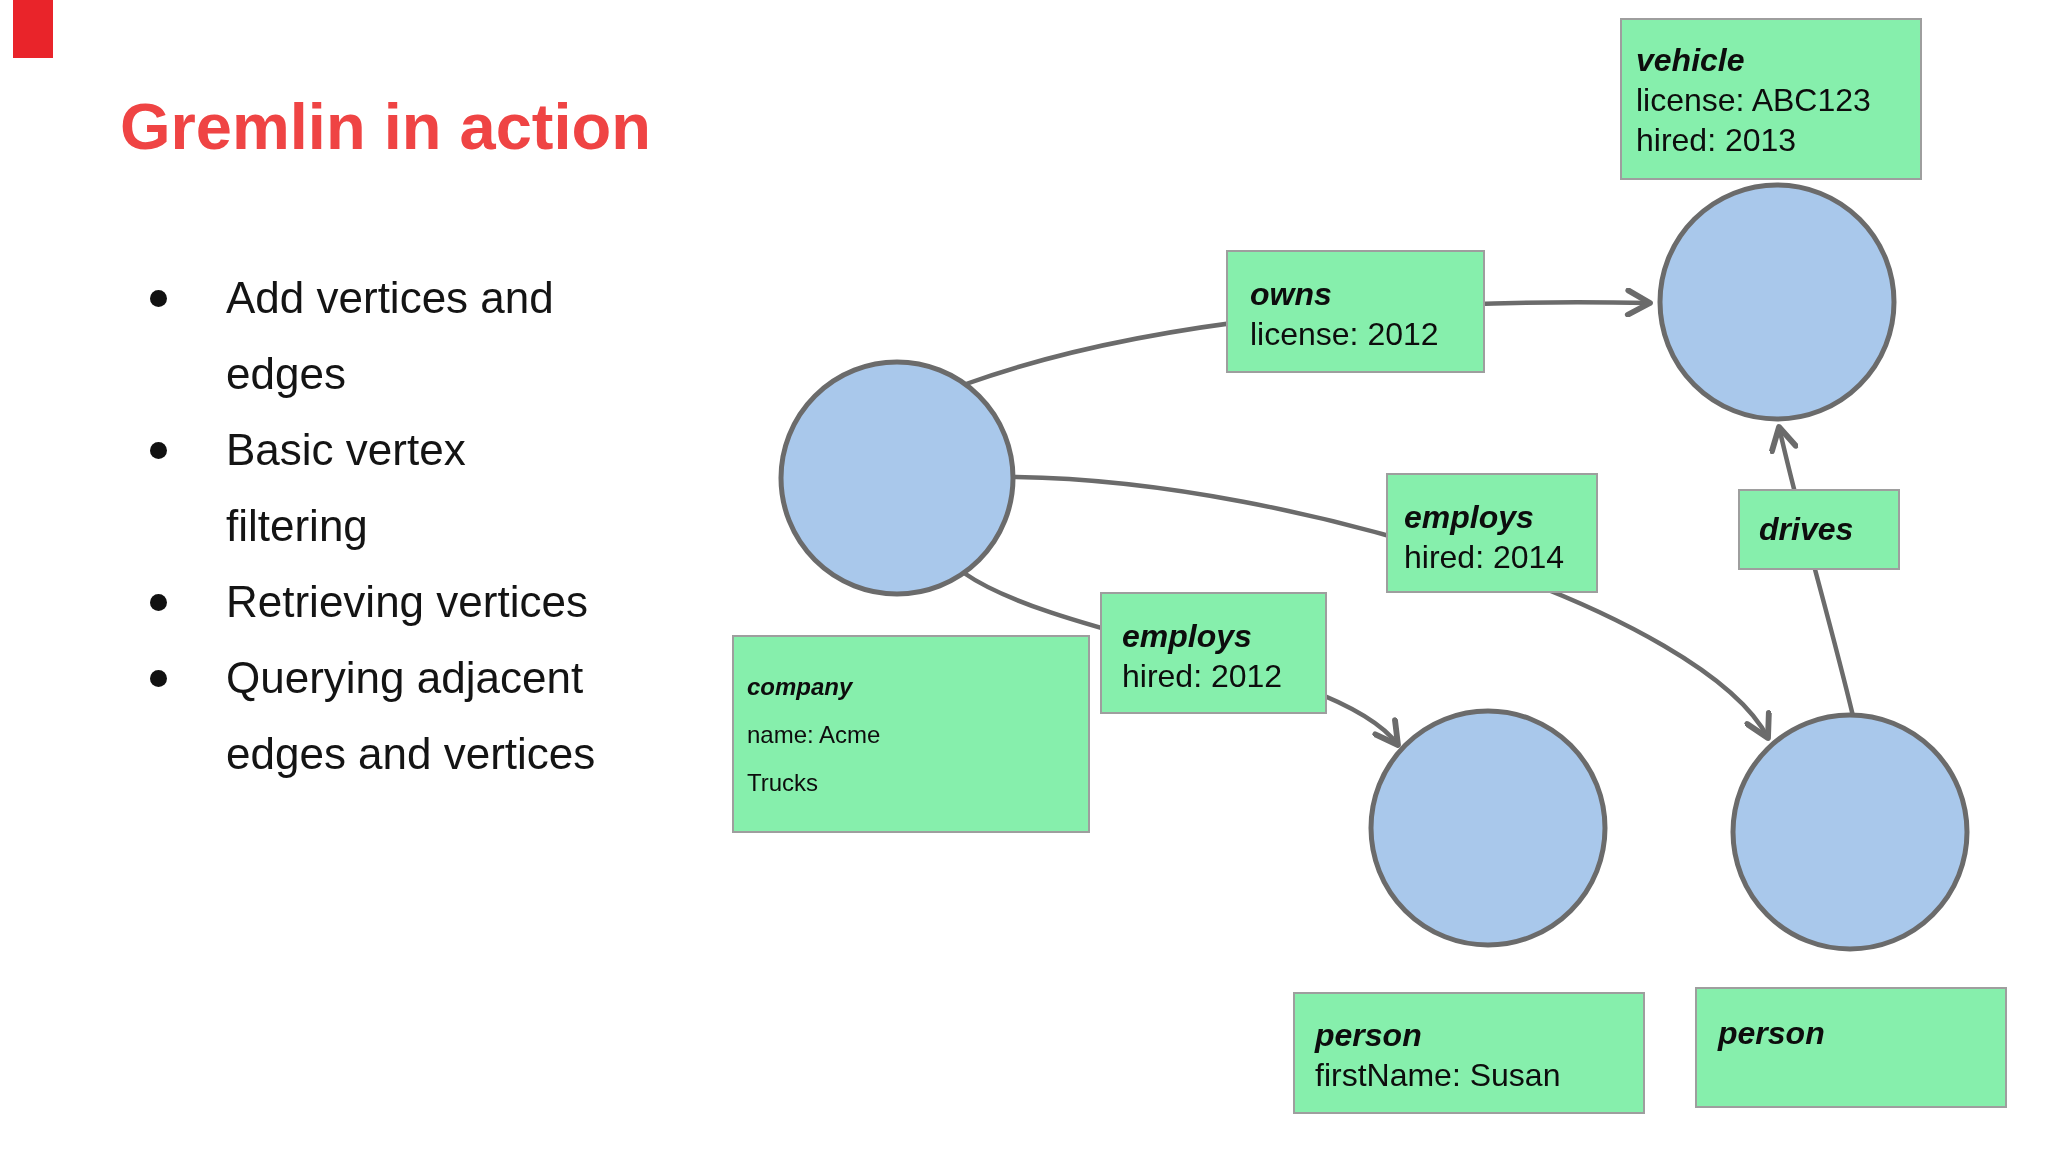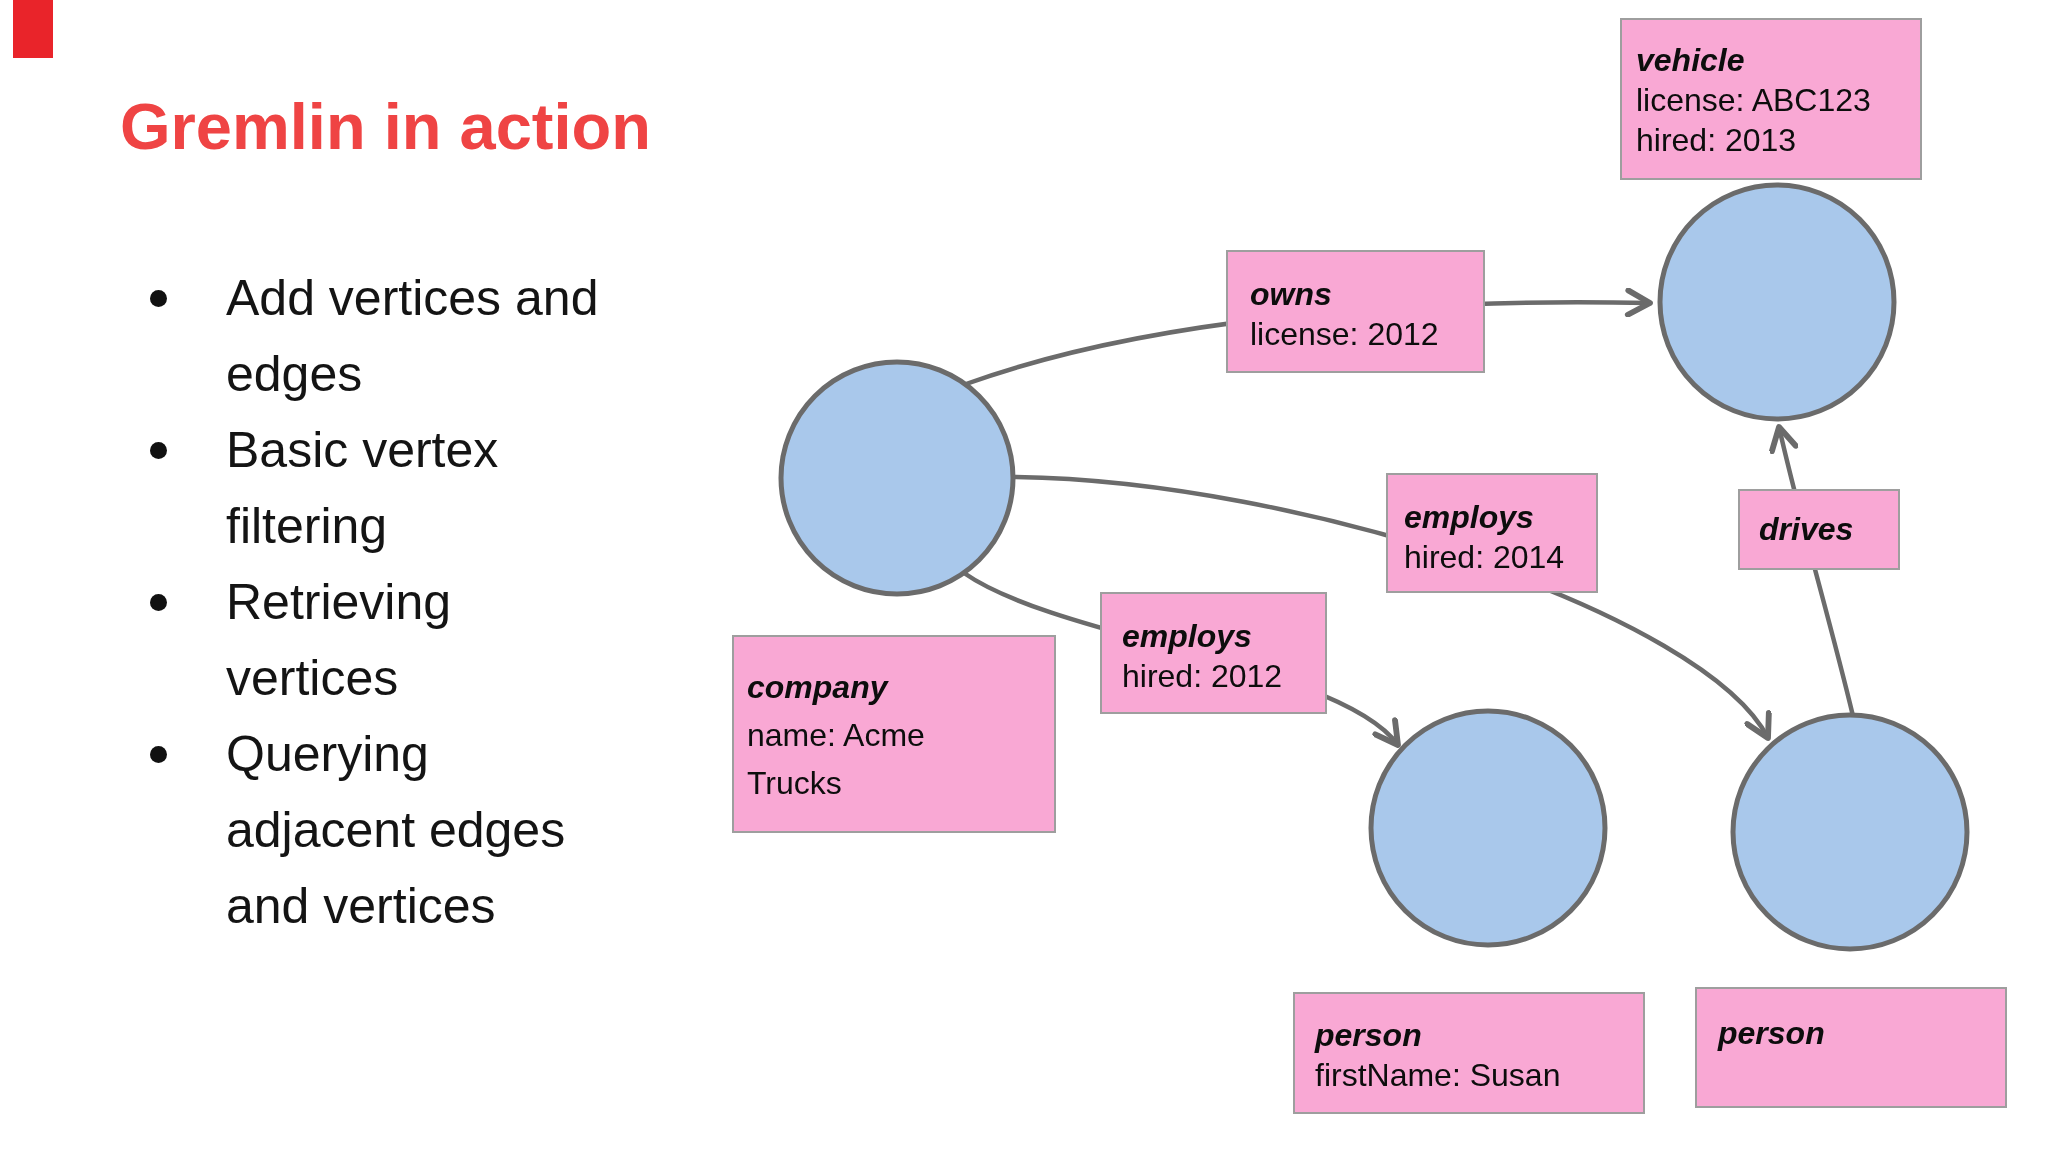--- a/index.html
+++ b/index.html
@@ -12,45 +12,45 @@
     background:#e9242a;
   }
   .title {
     position:absolute; left:120px; top:88px;
     font-size:65px; line-height:78px; font-weight:bold; color:#ef4444;
     white-space:nowrap;
   }
   .bullets {
     position:absolute; left:148px; top:260px; width:470px;
     list-style:none; margin:0; padding:0;
-    font-size:50px; line-height:76px; color:#141414;
+    font-size:44px; line-height:76px; color:#141414;
   }
   .bullets li { position:relative; padding-left:78px; }
   .bullets .dot {
     position:absolute; left:2px; top:30px; width:17px; height:17px;
     border-radius:50%; background:#111;
   }
   svg.graph { position:absolute; left:0; top:0; z-index:1; }
 
   .lbox {
-    position:absolute; z-index:2; background:#f9a8d4;
+    position:absolute; z-index:2; background:#86efac;
     border:2px solid #9e9e9e; box-sizing:border-box;
     font-size:32px; line-height:40px; color:#0d0d0d;
   }
   .lbox .t  { font-weight:bold; font-style:italic; }
   .lbox .k  { font-weight:normal; }
   .lbox .v  { font-weight:normal; }
   .lbox div { white-space:nowrap; }
 
   .box-vehicle      { left:1620px; top:18px;  width:302px; height:162px; padding:20px 14px 0 14px; }
   .box-owns         { left:1226px; top:250px; width:259px; height:123px; padding:22px 18px 0 22px; }
   .box-employs2014  { left:1386px; top:473px; width:212px; height:120px; padding:22px 14px 0 16px; }
   .box-employs2012  { left:1100px; top:592px; width:227px; height:122px; padding:22px 14px 0 20px; }
   .box-drives       { left:1738px; top:489px; width:162px; height:81px;  padding:18px 0 0 19px; }
-  .box-company      { left:732px;  top:635px; width:324px; height:198px; padding:26px 12px 0 13px; font-size:32px; line-height:48px; }
+  .box-company      { left:732px;  top:635px; width:358px; height:198px; padding:26px 12px 0 13px; font-size:24px; line-height:48px; }
   .box-susan        { left:1293px; top:992px; width:352px; height:122px; padding:21px 14px 0 20px; }
   .box-tom          { left:1695px; top:987px; width:312px; height:121px; padding:24px 14px 0 21px; }
 </style>
 </head>
 <body>
 
 <div class="slide">
 
   <div class="red-marker"></div>
 

